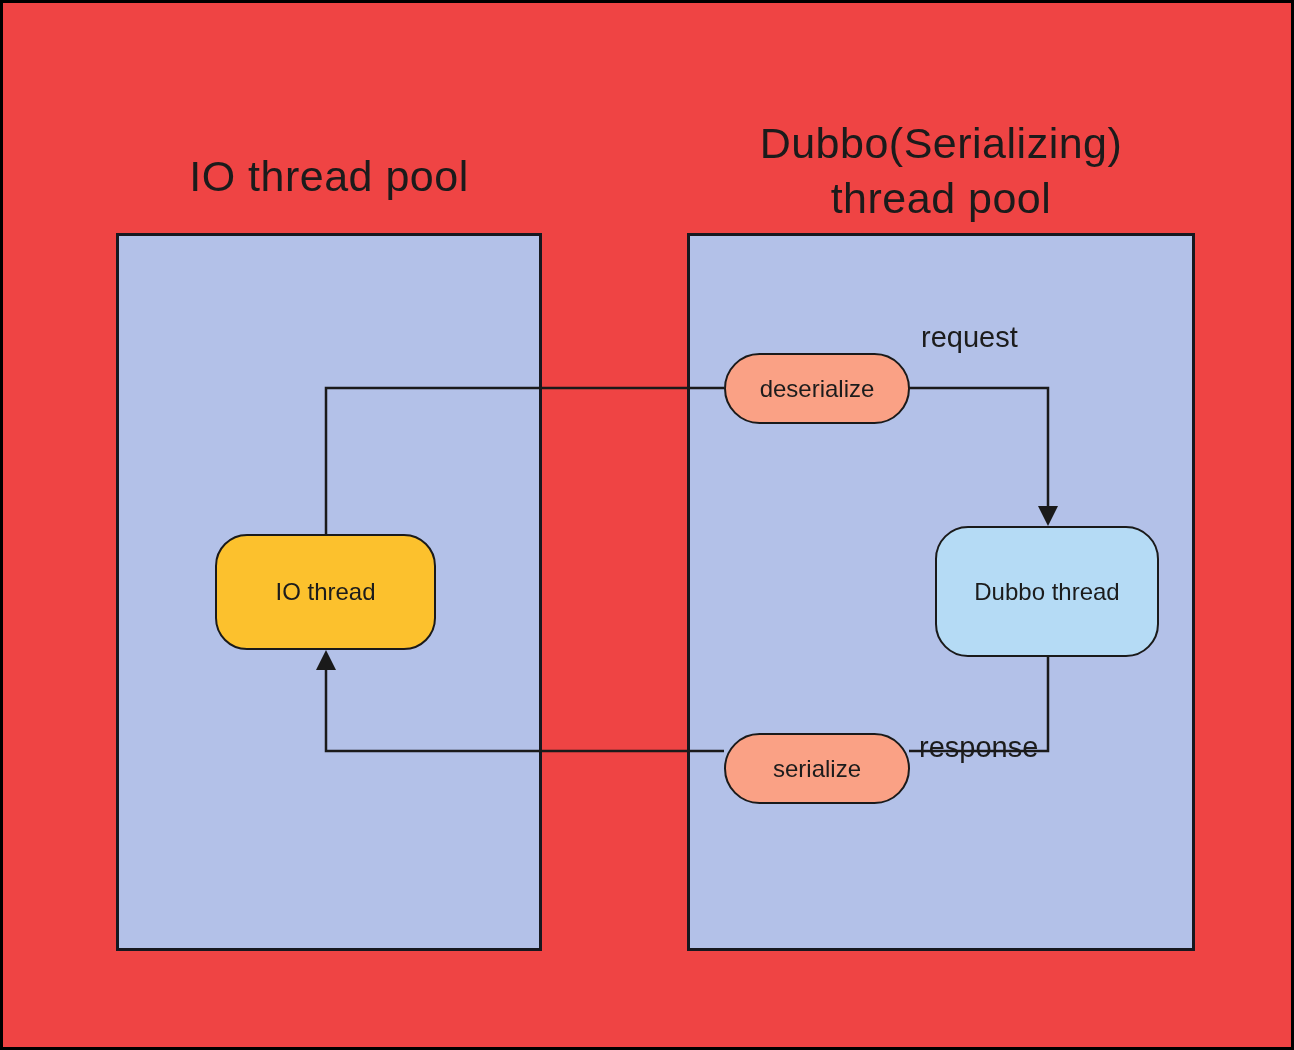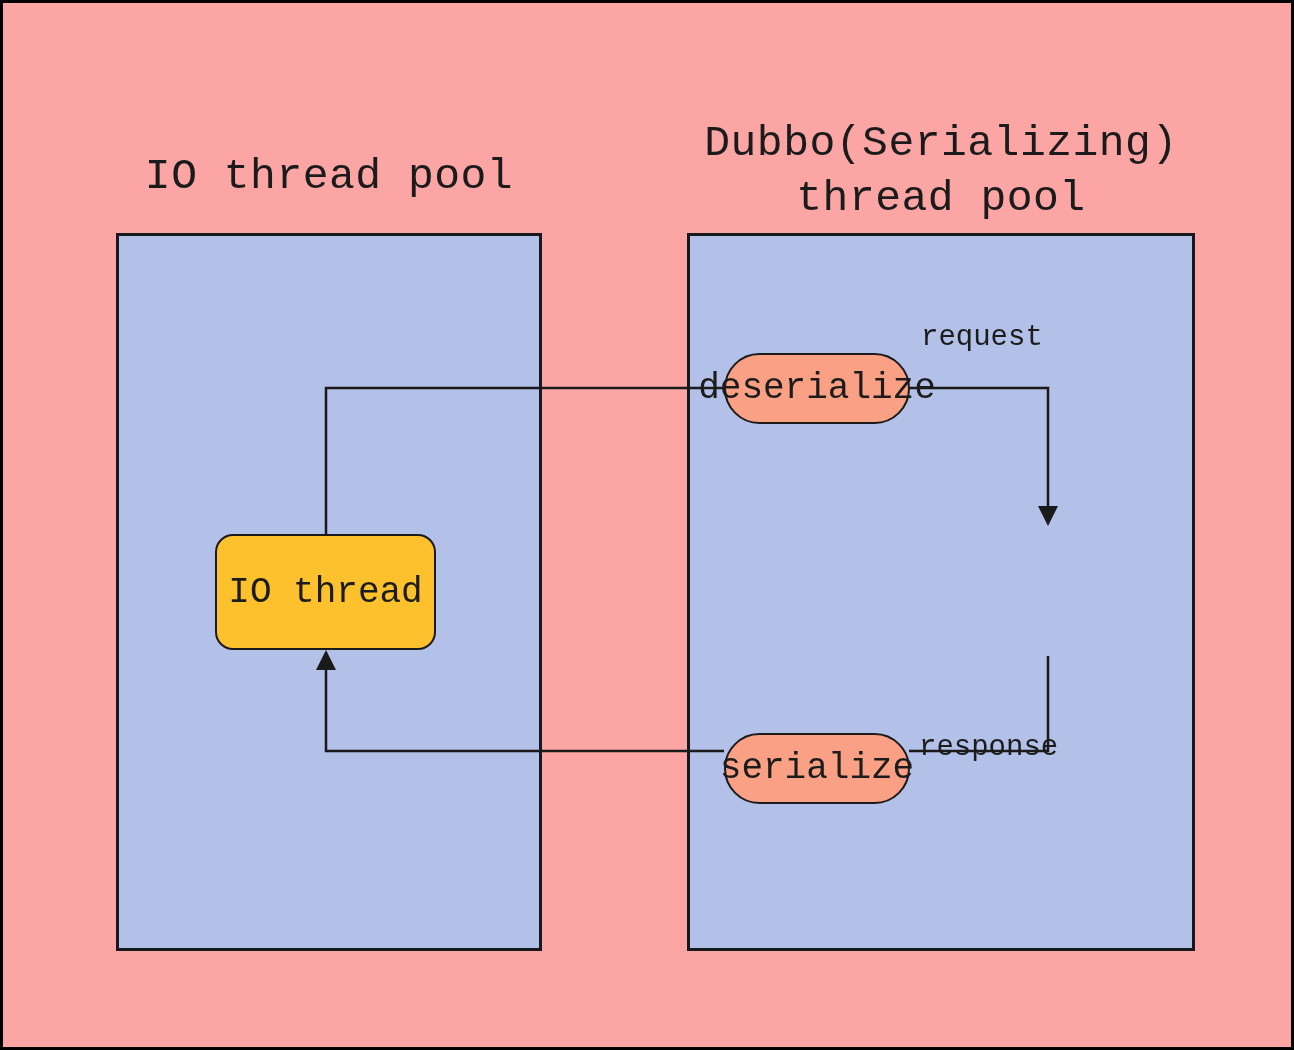--- a/index.html
+++ b/index.html
@@ -5,24 +5,24 @@
   html, body {
     margin: 0;
     padding: 0;
     background: #ffffff;
   }
   .canvas {
     position: relative;
     width: 1294px;
     height: 1050px;
     box-sizing: border-box;
-    background: #fca5a5;
+    background: #ef4444;
     border: 3px solid #000000;
     overflow: hidden;
-    font-family: Liberation Mono, monospace;
+    font-family: Liberation Sans, sans-serif;
     color: #1a1a1a;
   }
   .pool {
     position: absolute;
     box-sizing: border-box;
     background: #b3c1e8;
     border: 3px solid #16181f;
   }
   .pool.left {
     left: 113px;
@@ -70,29 +70,29 @@
     fill: #1a1a1a;
     stroke: none;
   }
   .node {
     position: absolute;
     box-sizing: border-box;
     display: flex;
     align-items: center;
     justify-content: center;
     border: 2.5px solid #1a1a1a;
-    font-size: 36px;
+    font-size: 24px;
     color: #1c1c1c;
   }
   .node.io-thread {
     left: 212px;
     top: 531px;
     width: 221px;
     height: 116px;
-    border-radius: 18px;
+    border-radius: 32px;
     background: #fcc12d;
   }
   .node.dubbo-thread {
     left: 932px;
     top: 523px;
     width: 224px;
     height: 131px;
     border-radius: 33px;
     background: #b5dbf5;
   }
@@ -130,18 +130,19 @@
     <polyline class="edge" points="721,385 323,385 323,531"></polyline>
     <polyline class="edge" points="906,385 1045,385 1045,506"></polyline>
     <polygon class="arrowhead" points="1045,523 1035,503 1055,503"></polygon>
     <polyline class="edge" points="1045,653 1045,748 906,748"></polyline>
     <polyline class="edge" points="721,748 323,748 323,664"></polyline>
     <polygon class="arrowhead" points="323,647 313,667 333,667"></polygon>
   </svg>
 
   <div class="node io-thread">IO thread</div>
   <div class="node capsule deserialize">deserialize</div>
+  <div class="node dubbo-thread">Dubbo thread</div>
   <div class="node capsule serialize">serialize</div>
 
   <div class="edge-label request">request</div>
   <div class="edge-label response">response</div>
 
 </div>
 
 </body></html>

